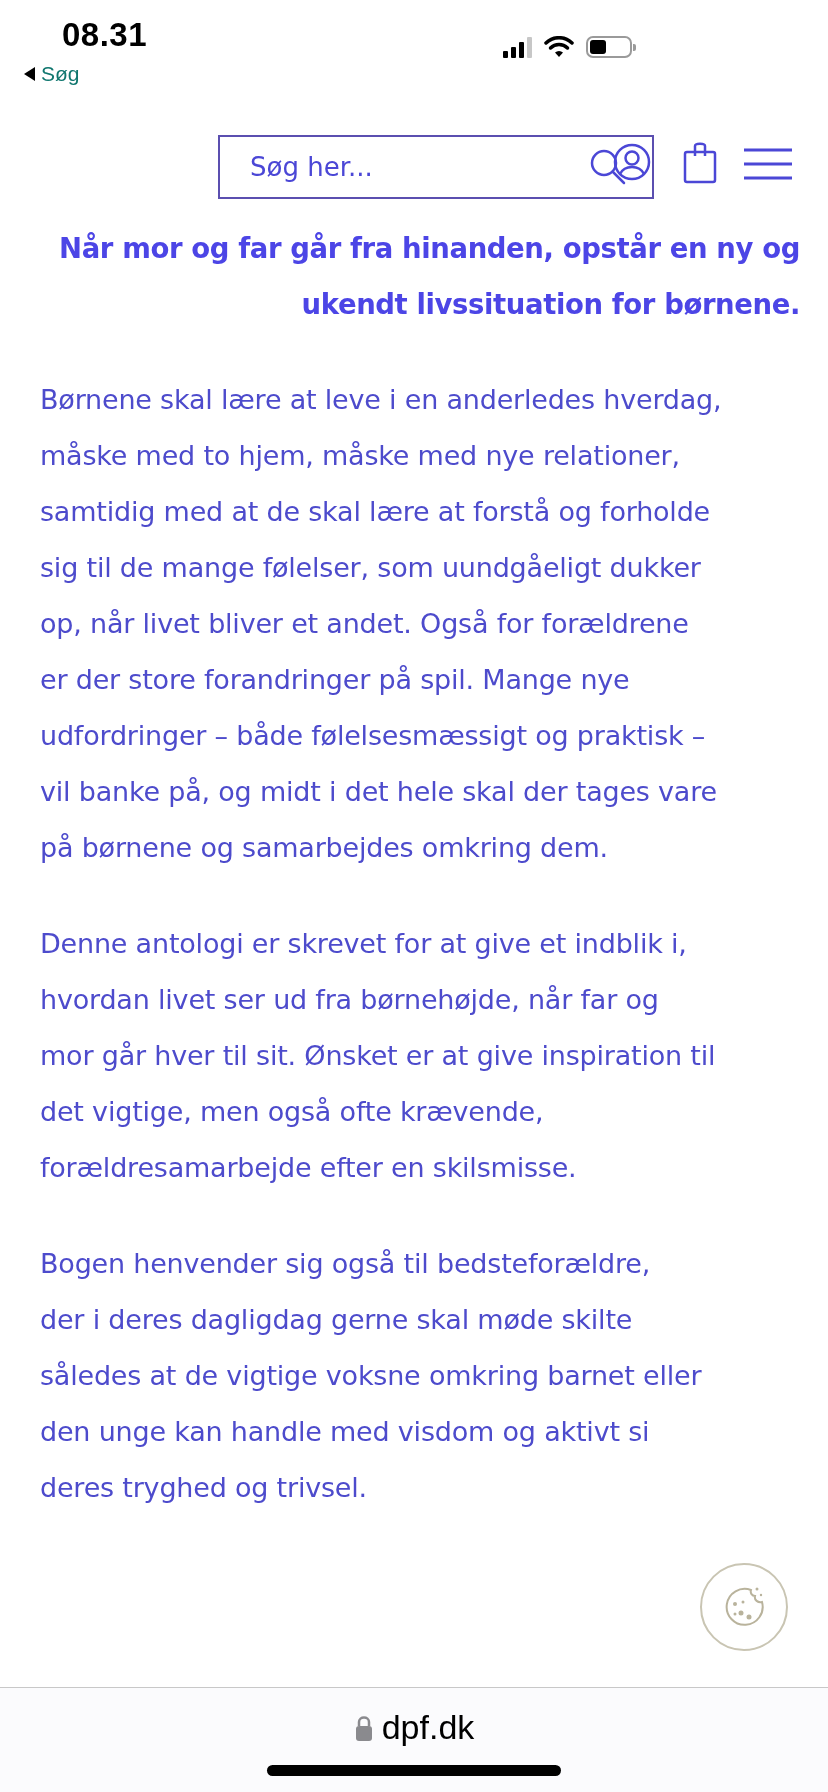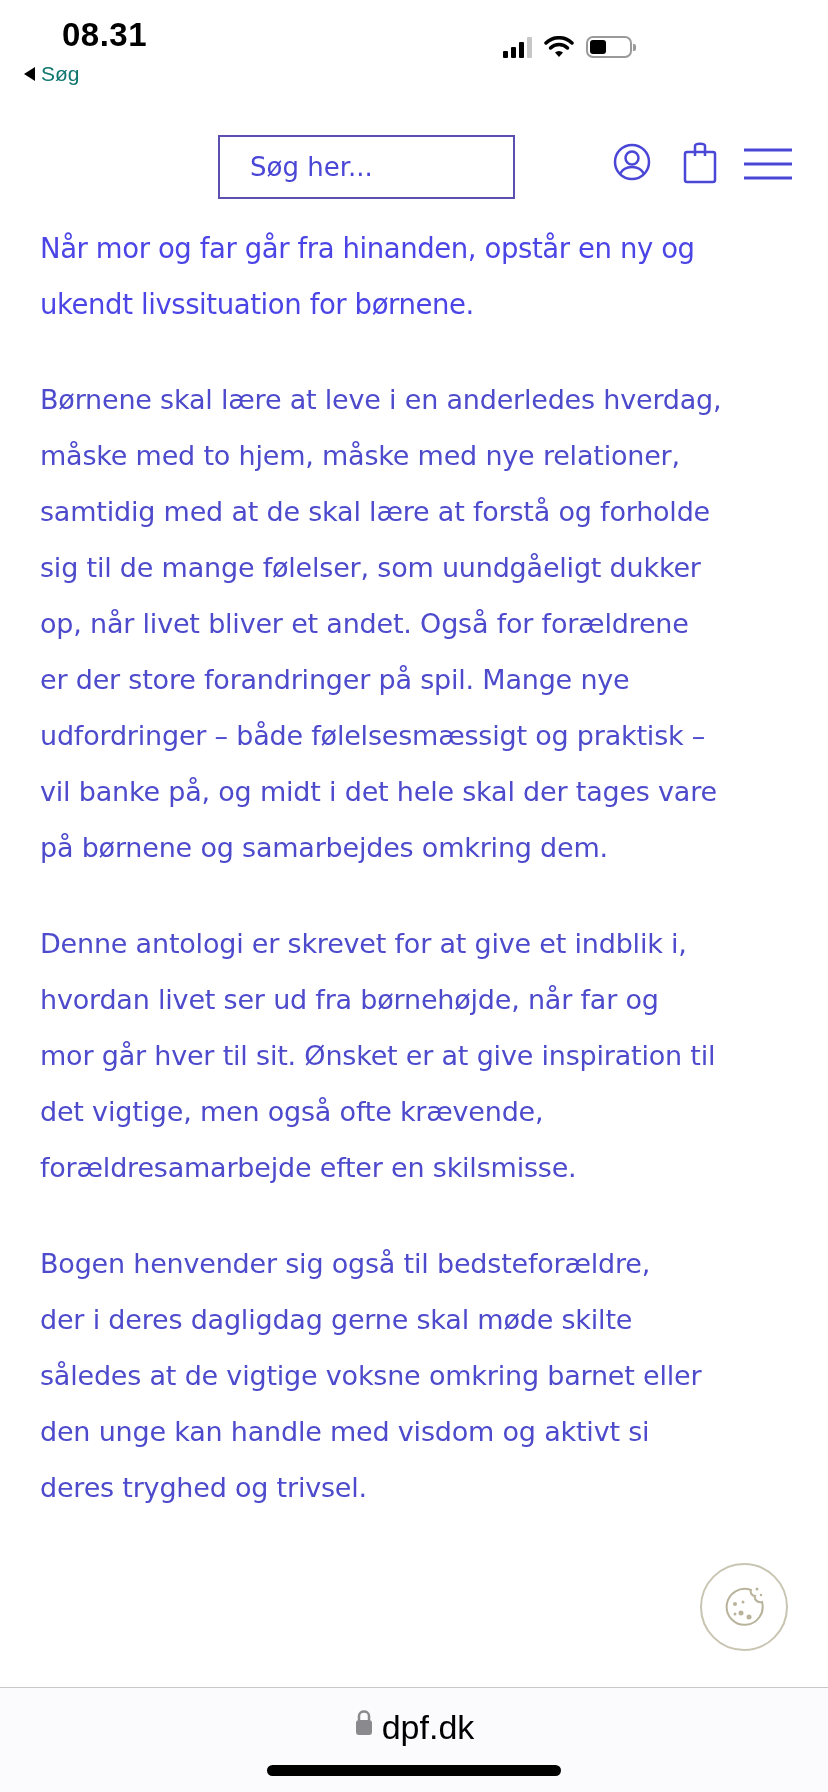--- a/index.html
+++ b/index.html
@@ -20,42 +20,42 @@
     .signal span:nth-child(4) { height: 21px; background: #c7c7c7; }
     .battery { width: 46px; height: 22px; border: 2px solid #9a9a9a; border-radius: 7px; position: relative; padding: 2px; }
     .battery .level { width: 16px; height: 100%; background: #000; border-radius: 3px; }
     .battery::after { content: ""; position: absolute; right: -6px; top: 6px; width: 3px; height: 7px; background: #9a9a9a; border-radius: 0 2px 2px 0; }
 
     
     .site-header { position: absolute; top: 120px; left: 0; width: 828px; height: 90px; }
     .logo { position: absolute; left: 46px; top: 8px; display: flex; align-items: center; gap: 8px; }
     .logo-mark { width: 46px; height: 72px; }
     .logo-text { color: #4b47d6; font-size: 16px; line-height: 17px; font-family: "Liberation Sans", sans-serif; }
-    .search-box { position: absolute; left: 218px; top: 15px; width: 297px; height: 64px; border: 2px solid #5b4fb0; display: flex; align-items: center; padding: 0 24px 0 30px; }
+    .search-box { position: absolute; left: 218px; top: 15px; width: 436px; height: 64px; border: 2px solid #5b4fb0; display: flex; align-items: center; padding: 0 24px 0 30px; }
     .search-input { flex: 1; border: none; outline: none; font-size: 26px; color: #4b47d6; font-family: "DejaVu Sans", sans-serif; background: transparent; }
     .search-input::placeholder { color: #4b47d6; }
     .search-icon { width: 40px; height: 40px; }
     .header-icon { position: absolute; top: 22px; }
     .user-icon { left: 612px; width: 40px; height: 40px; }
     .bag-icon { left: 680px; width: 40px; height: 44px; top: 20px; }
     .menu-icon { left: 742px; width: 52px; height: 36px; top: 26px; }
 
     
     .content { position: absolute; left: 40px; top: 220px; width: 760px; color: #4b47d6; }
-    .lead { font-family: "DejaVu Sans", sans-serif; font-weight: normal; font-size: 27.5px; line-height: 56px; color: #4c45e6; letter-spacing: -0.4px; }
+    .lead { font-family: "DejaVu Sans", sans-serif; font-weight: bold; font-size: 27.5px; line-height: 56px; color: #4c45e6; letter-spacing: -0.4px; text-align: right; }
     .para { font-family: "DejaVu Sans", sans-serif; font-size: 27px; line-height: 56px; color: #4d4bcc; margin-top: 40px; letter-spacing: -0.2px; }
     .line { display: block; white-space: nowrap; }
 
     
     .cookie-button { position: absolute; left: 700px; top: 1563px; width: 88px; height: 88px; border-radius: 50%; border: 2px solid #c9c5b3; background: rgba(255,255,255,0.85); display: flex; align-items: center; justify-content: center; }
 
     
     .divider { position: absolute; left: 0; top: 1687px; width: 828px; height: 1px; background: #c8c8c8; }
     .browser-bar { position: absolute; left: 0; top: 1688px; width: 828px; height: 104px; background: #fbfbfd; }
-    .url-row { position: absolute; left: 0; top: 20px; width: 828px; display: flex; justify-content: center; gap: 8px; }
+    .url-row { position: absolute; left: 0; top: 20px; width: 828px; display: flex; justify-content: center; align-items: center; gap: 8px; }
     .lock-icon { width: 20px; height: 28px; }
     .url-text { font-size: 34px; color: #000; font-family: "Liberation Sans", sans-serif; }
     .home-indicator { position: absolute; left: 267px; top: 77px; width: 294px; height: 11px; border-radius: 6px; background: #000; }
   </style>
 </head>
 <body>
 
 <div class="status-bar">
   <div class="time">08.31</div>
   <div class="back-link">

